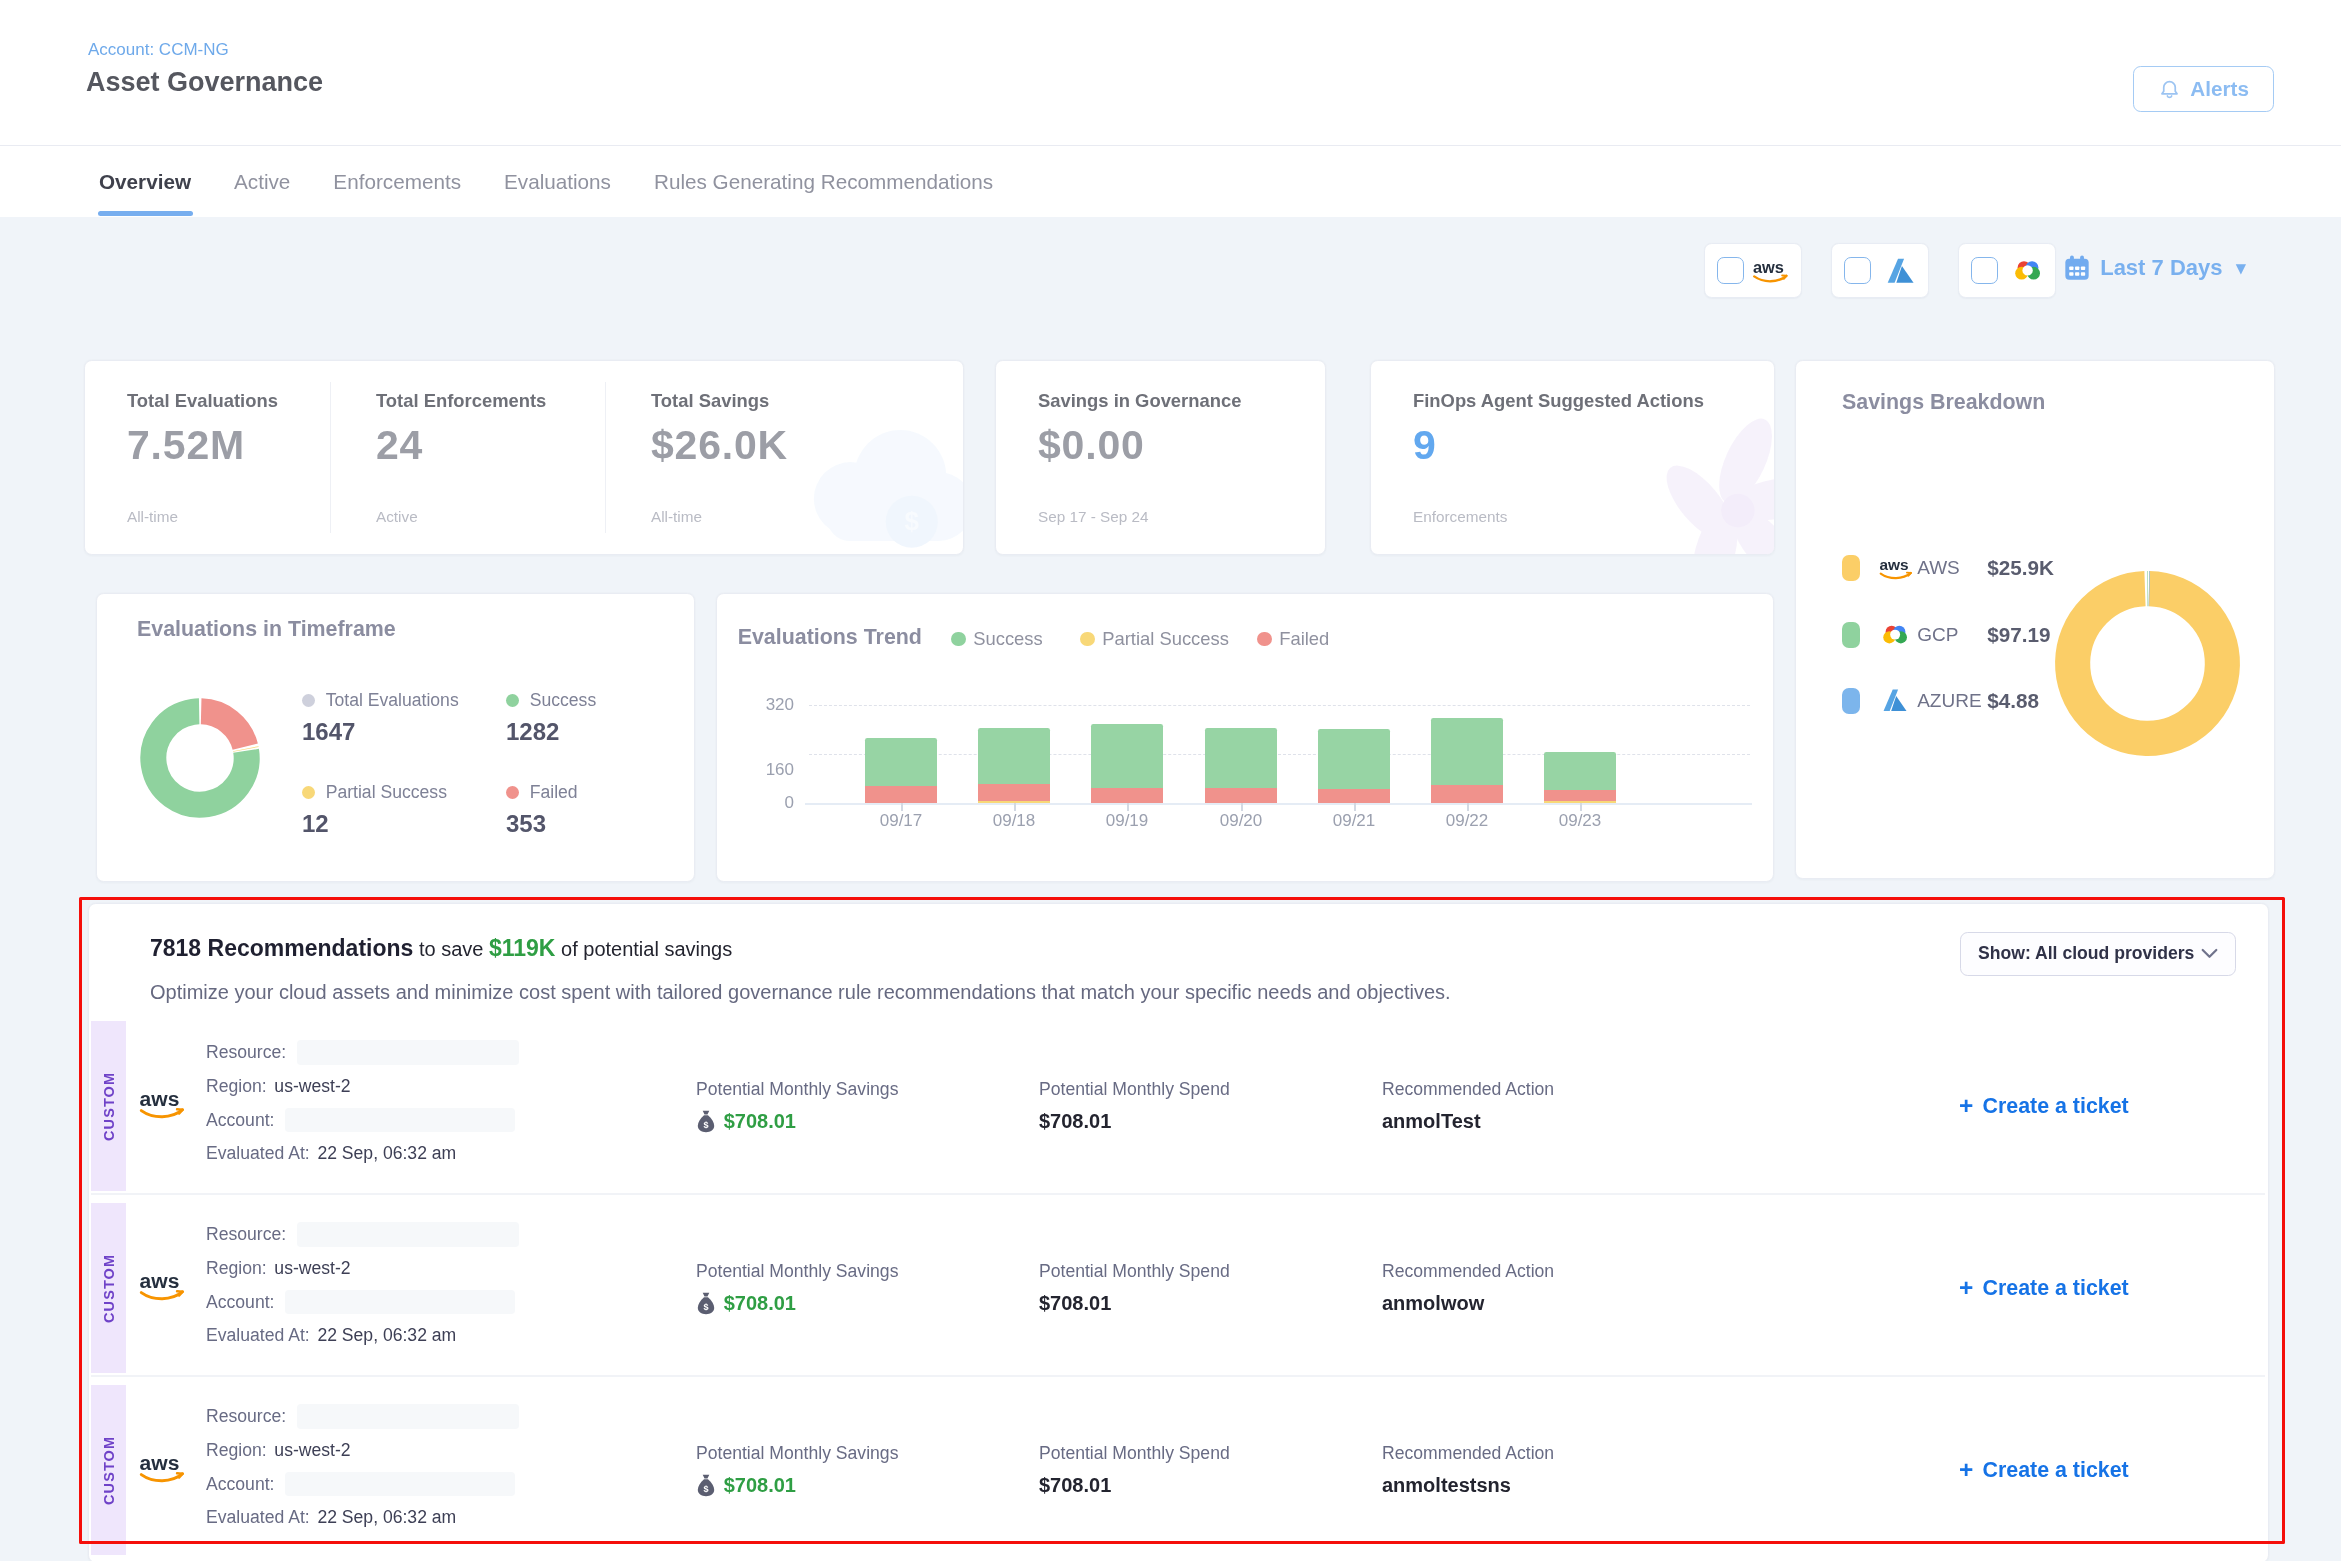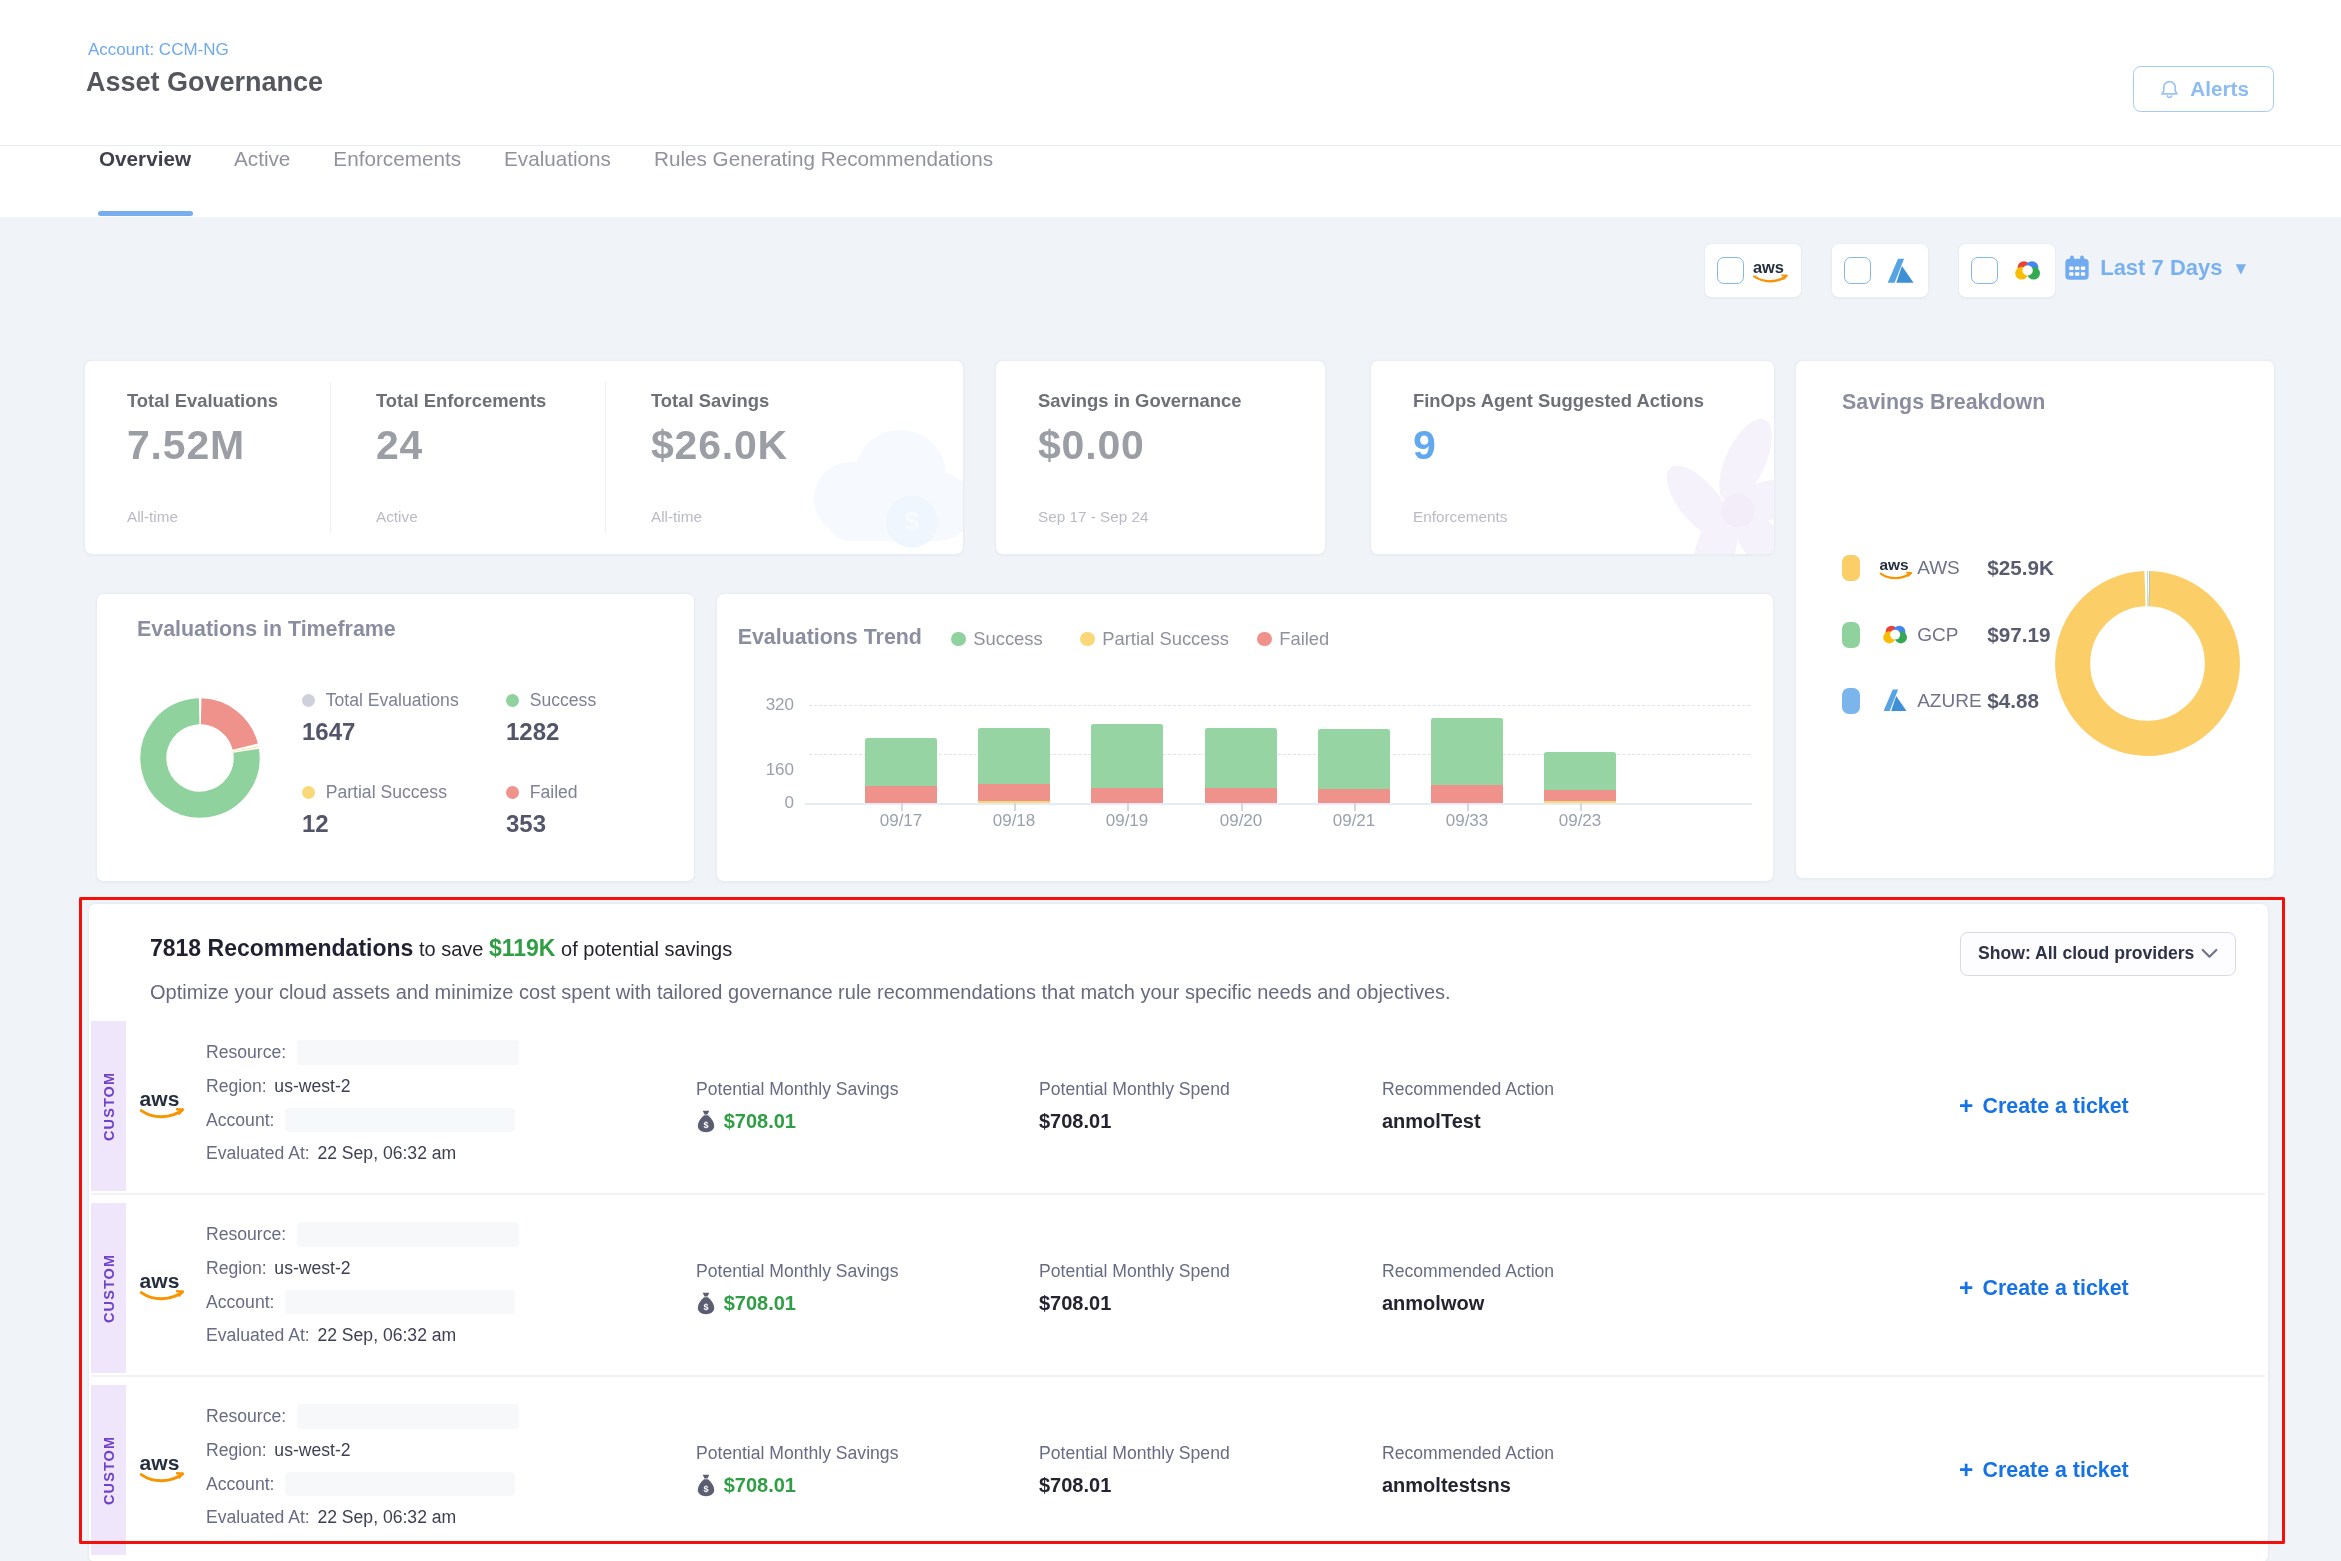--- a/index.html
+++ b/index.html
@@ -8,21 +8,21 @@
   .abs{position:absolute;}
 
   
   .topbar{position:absolute;left:0;top:0;width:2342px;height:217px;background:#ffffff;padding-left:44px;}
   .account-link{position:absolute;left:88px;top:40px;font-size:17px;color:#6ea9ea;cursor:pointer;}
   .page-title{position:absolute;left:86px;top:67px;font-size:27px;font-weight:700;color:#55575f;margin:0;}
   .alerts-btn{position:absolute;left:2133px;top:66px;width:141px;height:46px;border:1.5px solid #a5cbf4;border-radius:7.7px;
     background:#fff;color:#8cbcf2;font-size:20.7px;font-weight:700;display:flex;align-items:center;justify-content:center;gap:9.2px;cursor:pointer;font-family:inherit;}
   .topbar-divider{position:absolute;left:0;top:145px;width:2342px;height:0.8px;background:#e9ebf2;}
   .tabs{position:absolute;left:99px;top:147px;height:69px;display:flex;gap:43px;align-items:center;}
-  .tab{position:relative;height:69px;display:flex;font-size:20.7px;color:#90929f;cursor:pointer;}
+  .tab{position:relative;height:69px;display:flex;align-items:center;font-size:20.7px;color:#90929f;cursor:pointer;}
   .tab.active{color:#3f414c;font-weight:700;}
   .tab-underline{display:none;}
   .tab.active .tab-underline{display:block;position:absolute;left:-1.5px;right:-1.5px;bottom:0;height:5.4px;border-radius:3.1px;background:#77aeef;}
 
   
   .provider-box{position:absolute;top:243px;width:98px;height:55px;background:#fff;border:1.1px solid #e8ecf4;border-radius:7.7px;
     box-shadow:0 0.8px 1.5px rgba(30,40,80,.04);display:flex;align-items:center;justify-content:space-between;padding:0 11.5px;box-sizing:border-box;cursor:pointer;}
   .checkbox{width:25px;height:25px;border:1.9px solid #85b6ec;border-radius:6.9px;background:#fff;}
   .daterange{position:absolute;left:2063px;top:254px;display:flex;align-items:center;gap:9.2px;color:#79b0ef;font-size:22px;font-weight:600;cursor:pointer;}
   .daterange .caret{font-size:18.4px;margin-left:4.6px;}
@@ -340,21 +340,21 @@
       <div class="trend-seg" style="left: 488px; width: 72px; top: 194px; height: 15.3px; background: rgb(240, 146, 140);"></div>
       <div class="trend-seg" style="left: 488px; width: 72px; top: 134px; height: 60px; background: rgb(151, 212, 164); border-radius: 2.3px 2.3px 0px 0px;"></div>
       <div class="trend-xlabel" style="left: 478px;">09/20</div>
       <div class="trend-tick" style="left: 524px;"></div>
       <div class="trend-seg" style="left: 601px; width: 72px; top: 194px; height: 14.7px; background: rgb(240, 146, 140);"></div>
       <div class="trend-seg" style="left: 601px; width: 72px; top: 135px; height: 60px; background: rgb(151, 212, 164); border-radius: 2.3px 2.3px 0px 0px;"></div>
       <div class="trend-xlabel" style="left: 591px;">09/21</div>
       <div class="trend-tick" style="left: 637px;"></div>
       <div class="trend-seg" style="left: 714px; width: 72px; top: 191px; height: 17.5px; background: rgb(240, 146, 140);"></div>
       <div class="trend-seg" style="left: 714px; width: 72px; top: 124px; height: 67px; background: rgb(151, 212, 164); border-radius: 2.3px 2.3px 0px 0px;"></div>
-      <div class="trend-xlabel" style="left: 704px;">09/33</div>
+      <div class="trend-xlabel" style="left: 704px;">09/22</div>
       <div class="trend-tick" style="left: 750px;"></div>
       <div class="trend-seg" style="left: 827px; width: 72px; top: 207px; height: 1.8px; background: rgb(248, 216, 120);"></div>
       <div class="trend-seg" style="left: 827px; width: 72px; top: 195px; height: 11.6px; background: rgb(240, 146, 140);"></div>
       <div class="trend-seg" style="left: 827px; width: 72px; top: 158px; height: 38px; background: rgb(151, 212, 164); border-radius: 2.3px 2.3px 0px 0px;"></div>
       <div class="trend-xlabel" style="left: 817px;">09/23</div>
       <div class="trend-tick" style="left: 863px;"></div>
     </div>
 
   <div class="rec-card">
     <div class="rec-title">

